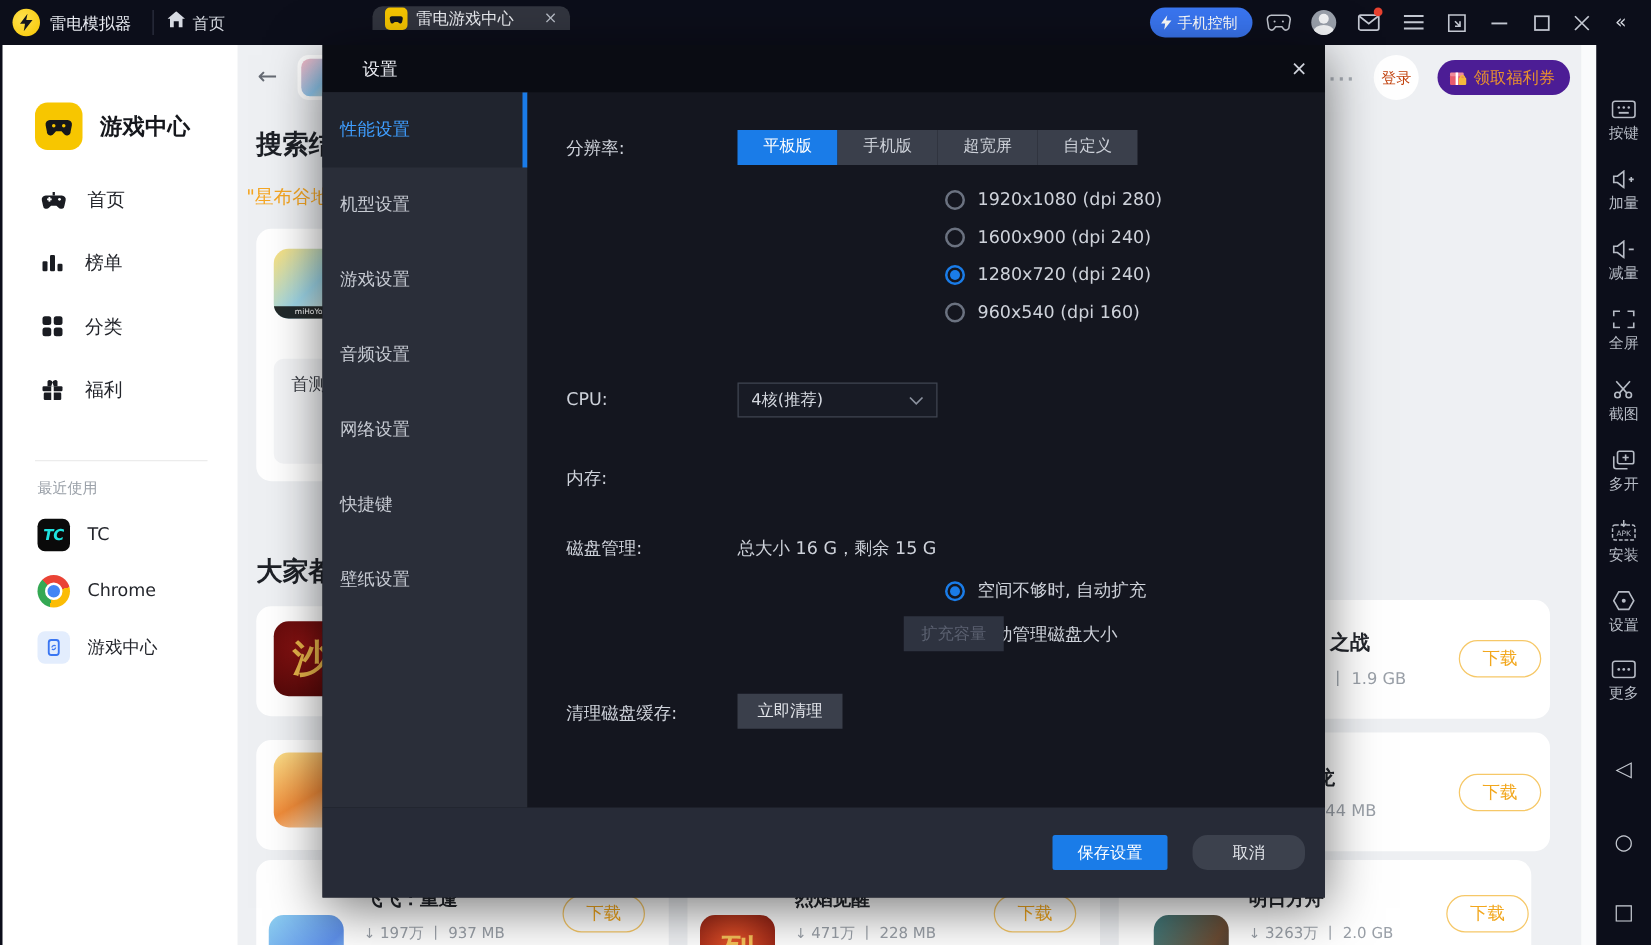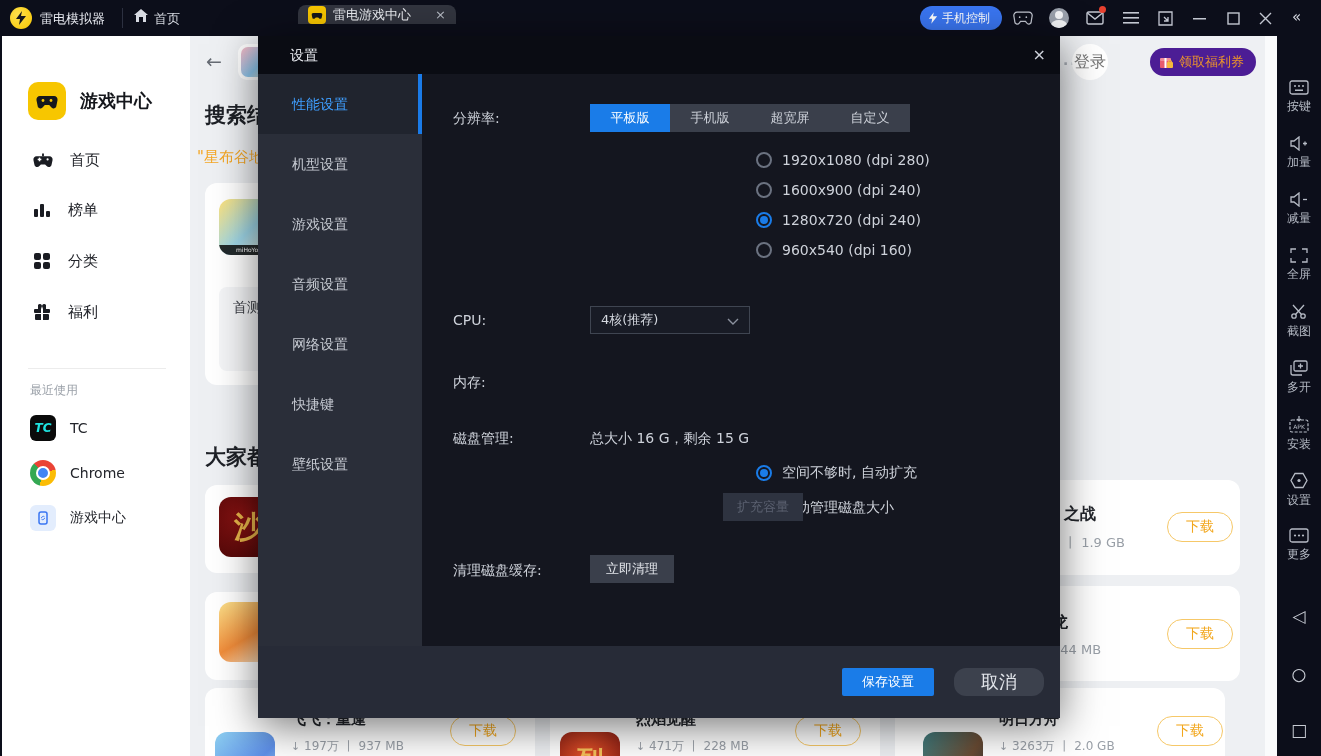--- a/index.html
+++ b/index.html
@@ -52,22 +52,22 @@
                background:conic-gradient(from -45deg,#ea4335 0 120deg,#fbbc05 0 240deg,#34a853 0 360deg); position:relative; }
   .chrome-ic::after { content:""; position:absolute; inset:6px; border-radius:50%; background:#4285f4; border:2.5px solid #fff; }
   .sync-ic { width:26px; height:26px; border-radius:6px; background:#e3edfd; display:flex; align-items:center; justify-content:center; }
 
   
   .content { position:absolute; left:190px; top:36px; width:1087px; height:720px; background:#eef0f3; z-index:10; }
   .back-arrow { position:absolute; left:16px; top:14px; font-size:19px; color:#666b74; }
   .mini-avatar { position:absolute; left:48px; top:8px; width:36px; height:36px; border-radius:9px; background:#fff; padding:3px; }
   .mini-avatar .img { width:100%; height:100%; border-radius:7px; background:linear-gradient(135deg,#f7b8c4,#8fc8ee 60%,#e8e2c8); }
   .more-dots { position:absolute; left:873px; top:20px; color:#a9aeb6; font-size:14px; font-weight:bold; letter-spacing:2px; }
-  .login-btn { position:absolute; left:882px; top:8px; width:36px; height:36px; border-radius:50%; background:#fff;
-               color:#737373; font-size:16px; display:flex; align-items:center; justify-content:center; }
+  .login-btn { position:absolute; left:909px; top:8px; width:36px; height:36px; border-radius:50%; background:#fff;
+               color:#c2410c; font-size:12px; display:flex; align-items:center; justify-content:center; }
   .coupon-btn { position:absolute; left:960px; top:12px; height:28px; padding:0 12px 0 8px; border-radius:14px;
                 background:#4c1d95; color:#e8912d; font-size:13px; display:flex; align-items:center; gap:5px; }
   .search-title { position:absolute; left:15px; top:65px; font-size:21px; font-weight:bold; color:#1e2127; }
   .search-query { position:absolute; left:7px; top:112px; font-size:15px; color:#f5a623; }
   .bigcard { position:absolute; left:15px; top:147px; width:330px; height:202px; background:#fff; border-radius:12px; }
   .bigcard .gic { position:absolute; left:14px; top:16px; width:56px; height:56px; border-radius:12px; overflow:hidden;
                   background:linear-gradient(135deg,#ffe27a,#9fd8ea 55%,#f2ecd8); }
   .mihoyo-bar { position:absolute; left:0; bottom:0; width:100%; height:10px; background:rgba(10,10,10,.85);
                 color:#fff; font-size:6px; text-align:center; line-height:10px; }
   .bigcard .inner { position:absolute; left:14px; top:104px; width:300px; height:84px; border-radius:8px; background:#f4f5f7;
@@ -84,21 +84,21 @@
   .char-ic { display:flex; align-items:center; justify-content:center; font-weight:bold; }
   .scrollstrip { position:absolute; left:1265px; top:36px; width:12px; height:720px; background:#fafbfc; z-index:20; }
 
   
   .dialog { position:absolute; left:258px; top:36px; width:802px; height:682px; z-index:100;
             background:#14161f; box-shadow:0 8px 40px rgba(0,0,0,.55); }
   .dlg-header { position:absolute; left:0; top:0; width:802px; height:38px; background:#0a0c13; }
   .dlg-title { position:absolute; left:32px; top:11px; font-size:14px; color:#e8eaf0; }
   .dlg-close { position:absolute; right:14px; top:9px; font-size:16px; color:#cfd3db; cursor:pointer; }
   .dlg-menu { position:absolute; left:0; top:38px; width:164px; height:572px; background:#2a2e39; }
-  .dmi { position:relative; width:164px; height:60px; line-height:60px; padding-left:34px; font-size:14px; color:#c6cad2; cursor:pointer; }
+  .dmi { position:relative; width:164px; height:60px; line-height:60px; padding-left:14px; font-size:14px; color:#c6cad2; cursor:pointer; }
   .dmi.on { background:#20242e; color:#3f9eff; }
   .dmi.on::after { content:""; position:absolute; right:0; top:0; width:4px; height:60px; background:#1a7be8; }
   .dlg-content { position:absolute; left:164px; top:38px; width:638px; height:572px; background:#14161f; }
   .dl-label { position:absolute; left:31px; font-size:14px; color:#ced2da; }
   .tabgrp { position:absolute; left:168px; top:30px; display:flex; }
   .tab { width:80px; height:28px; line-height:28px; text-align:center; font-size:13px; color:#ccd0d8; background:#3a3f4b; cursor:pointer; }
   .tab.on { background:#1a7ce8; color:#fff; }
   .radrow { position:absolute; display:flex; align-items:center; gap:10px; }
   .rad { width:16px; height:16px; border-radius:50%; border:2px solid #6b7280; flex:none; position:relative; }
   .rad.sel { border-color:#1a7ce8; }
@@ -109,21 +109,21 @@
   .dd .chev { margin-left:auto; }
   .disk-summary { position:absolute; left:168px; font-size:14px; color:#ced2da; }
   .btn-gray { position:absolute; height:28px; background:#3a3f4b; color:#e2e5ea; font-size:13px;
               display:flex; align-items:center; justify-content:center; cursor:pointer; }
   .btn-disabled { position:absolute; height:28px; background:#2e3340; color:#5b6170; font-size:13px;
                   display:flex; align-items:center; justify-content:center; }
   .dlg-footer { position:absolute; left:0; top:610px; width:802px; height:72px; background:#272b37; }
   .btn-save { position:absolute; left:584px; top:22px; width:92px; height:28px; background:#1a7ce8; color:#fff;
               font-size:13px; display:flex; align-items:center; justify-content:center; border-radius:2px; cursor:pointer; }
   .btn-cancel { position:absolute; left:696px; top:22px; width:90px; height:28px; background:#3c414d; color:#e2e5ea;
-                font-size:18px; display:flex; align-items:center; justify-content:center; border-radius:12px; cursor:pointer; }
+                font-size:13px; display:flex; align-items:center; justify-content:center; border-radius:12px; cursor:pointer; }
 </style>
 </head>
 <body>
 
 <div class="content">
   <span class="back-arrow">←</span>
   <div class="mini-avatar">
       <div class="img"></div>
     </div>
   <span class="more-dots">···</span>

